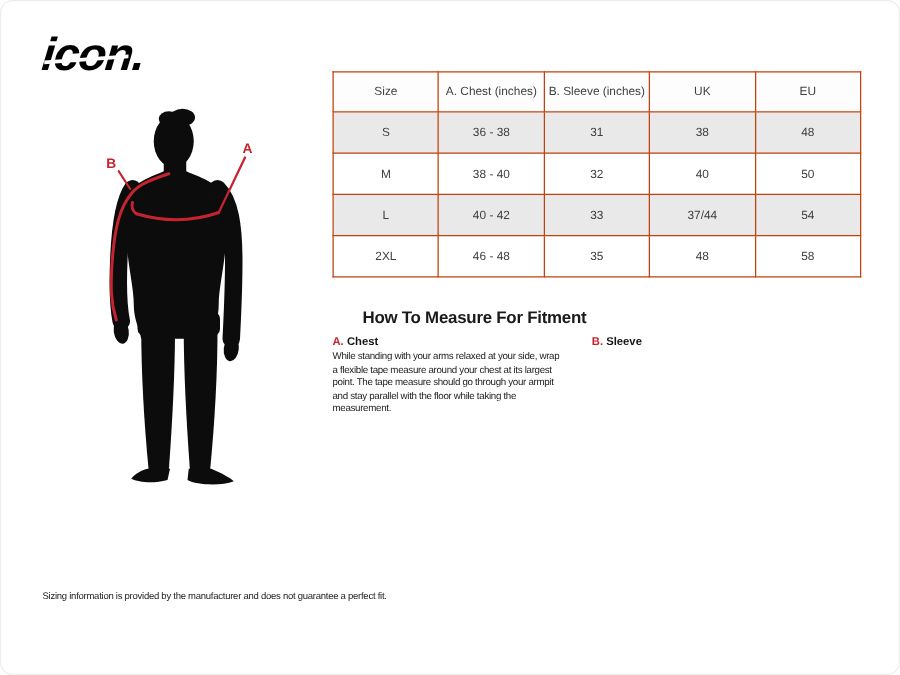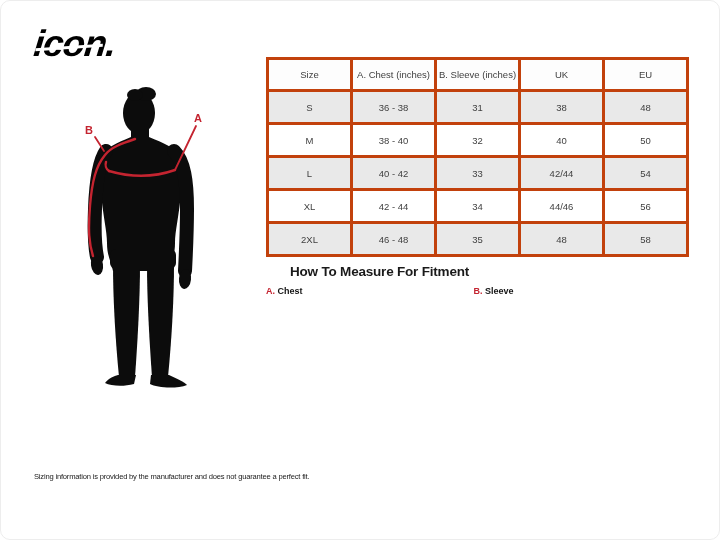--- a/index.html
+++ b/index.html
@@ -18,27 +18,27 @@
 
   
   .figure-wrap { position:absolute; left:42px; top:80px; width:170px; height:312px; }
 
   
   .content { position:absolute; left:265px; top:56px; width:430px; }
   .section-title { font-size:13.5px; font-weight:bold; color:#1a1a1a; margin:0 0 13px 0;
                    letter-spacing:-0.2px; }
 
   table.size-table { border-collapse:collapse; table-layout:fixed; width:423px; }
-  .size-table th, .size-table td { border:3px solid #c2410c; text-align:center;
+  .size-table th, .size-table td { border:1px solid #c2410c; text-align:center;
       vertical-align:middle; font-size:9.5px; color:#3f3f3f; padding:0; }
   .size-table th { height:32px; font-weight:normal; background:#fdfdfd; }
   .size-table td { height:33px; background:#fff; }
   .size-table tbody tr:nth-child(odd) td { background:#e9e9e9; }
 
-  .measure-title { margin:7px 0 7px 0;padding-left:24px; }
+  .measure-title { margin:24px 0 7px 0;padding-left:24px; }
   .measure-cols { display:flex; gap:26px; }
   .measure-col-a { width:190px; }
   .measure-col-b { width:233px; }
   .measure-head { font-size:9px; font-weight:bold; color:#141414; margin-bottom:2px; }
   .measure-head .red-prefix { color:#c42430; }
   .measure-text { font-size:7.8px; line-height:10.6px; letter-spacing:-0.25px;
                   color:#1c1c1c; margin:0; font-weight:bold; font-weight:500; }
 
   
   .footer { position:absolute; left:33px; top:471px; font-size:7.6px; line-height:10px;
@@ -124,48 +124,42 @@
             <td>M</td>
             <td>38 - 40</td>
             <td>32</td>
             <td>40</td>
             <td>50</td>
           </tr>
           <tr>
             <td>L</td>
             <td>40 - 42</td>
             <td>33</td>
-            <td>42/44</td>
+            <td>37/44</td>
             <td>54</td>
-          </tr>
-          <tr>
-            <td>XL</td>
-            <td>42 - 44</td>
-            <td>34</td>
-            <td>44/46</td>
-            <td>56</td>
           </tr>
           <tr>
             <td>2XL</td>
             <td>46 - 48</td>
             <td>35</td>
             <td>48</td>
             <td>58</td>
           </tr>
         </tbody>
     </table>
 
     <h2 class="section-title measure-title">How To Measure For Fitment</h2>
 
     <div class="measure-cols">
       <div class="measure-col-a">
         <div class="measure-head">
           <span class="red-prefix">A.</span>
           <span>Chest</span>
         </div>
+        <p class="measure-text">While standing with your arms relaxed at your side, wrap a flexible tape measure around your chest at its largest point. The tape measure should go through your armpit and stay parallel with the floor while taking the measurement.</p>
       </div>
       <div class="measure-col-b">
         <div class="measure-head">
           <span class="red-prefix">B.</span>
           <span>Sleeve</span>
         </div>
       </div>
     </div>
   </div>
 

